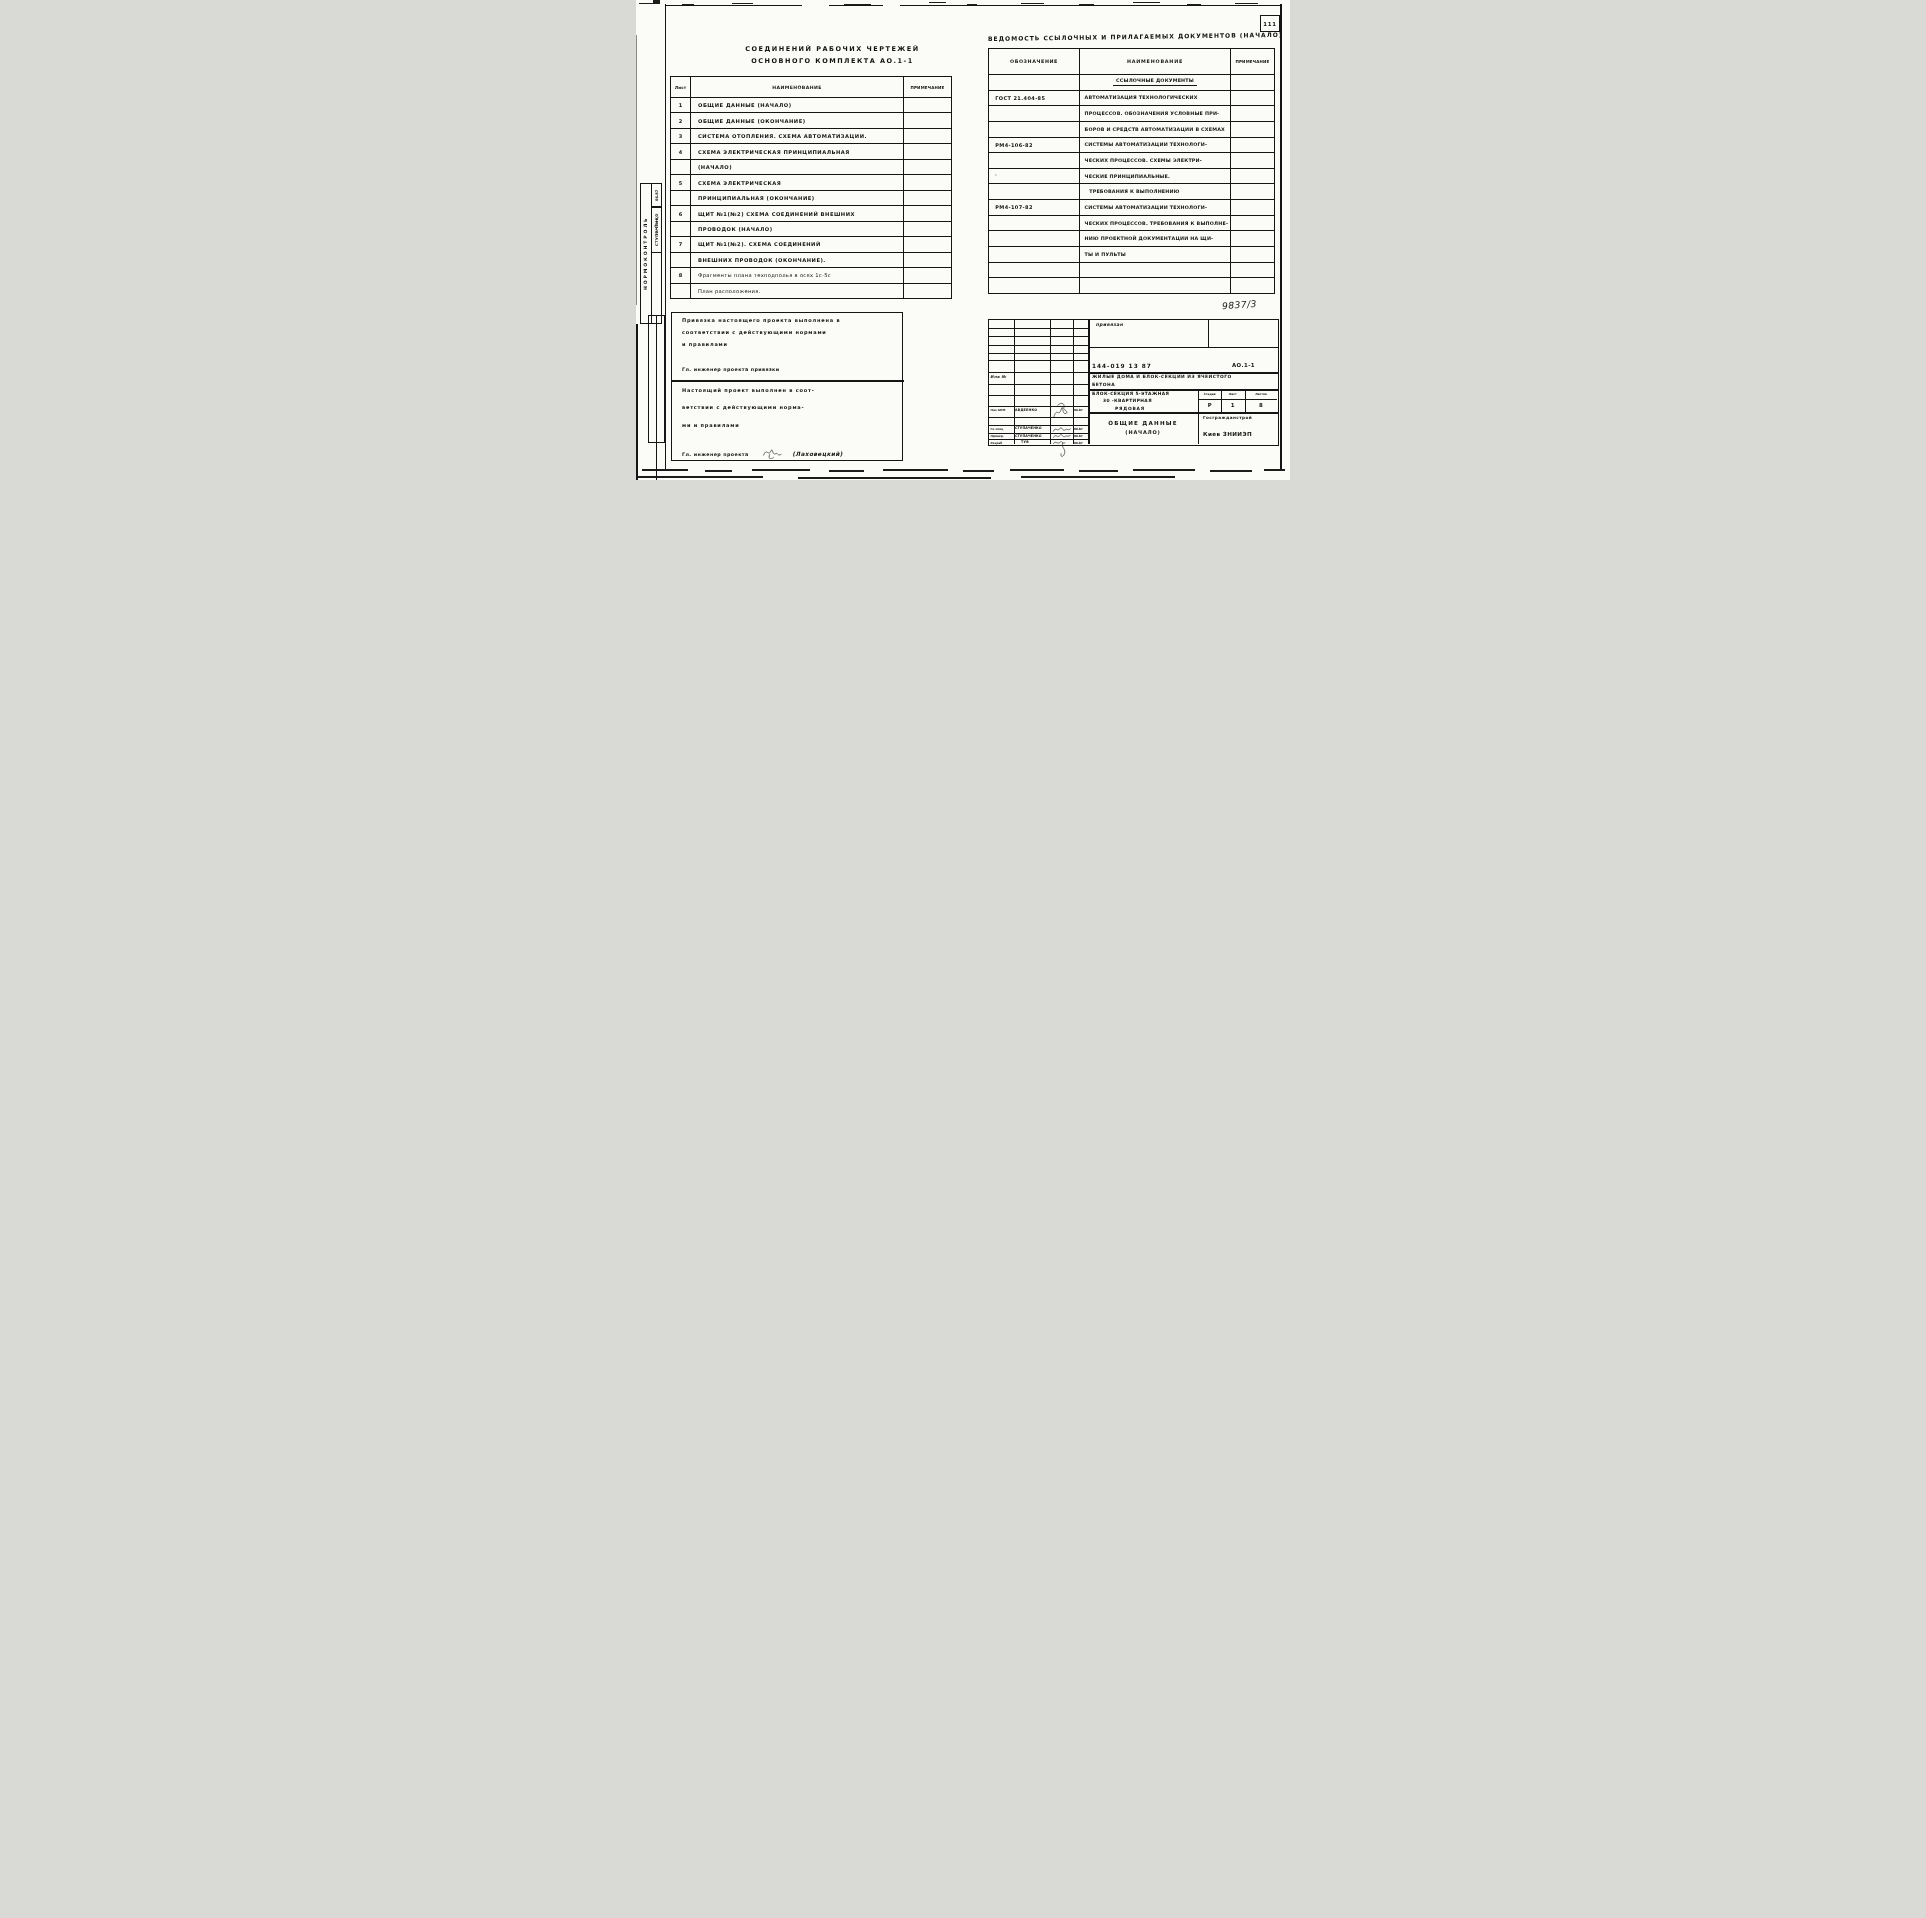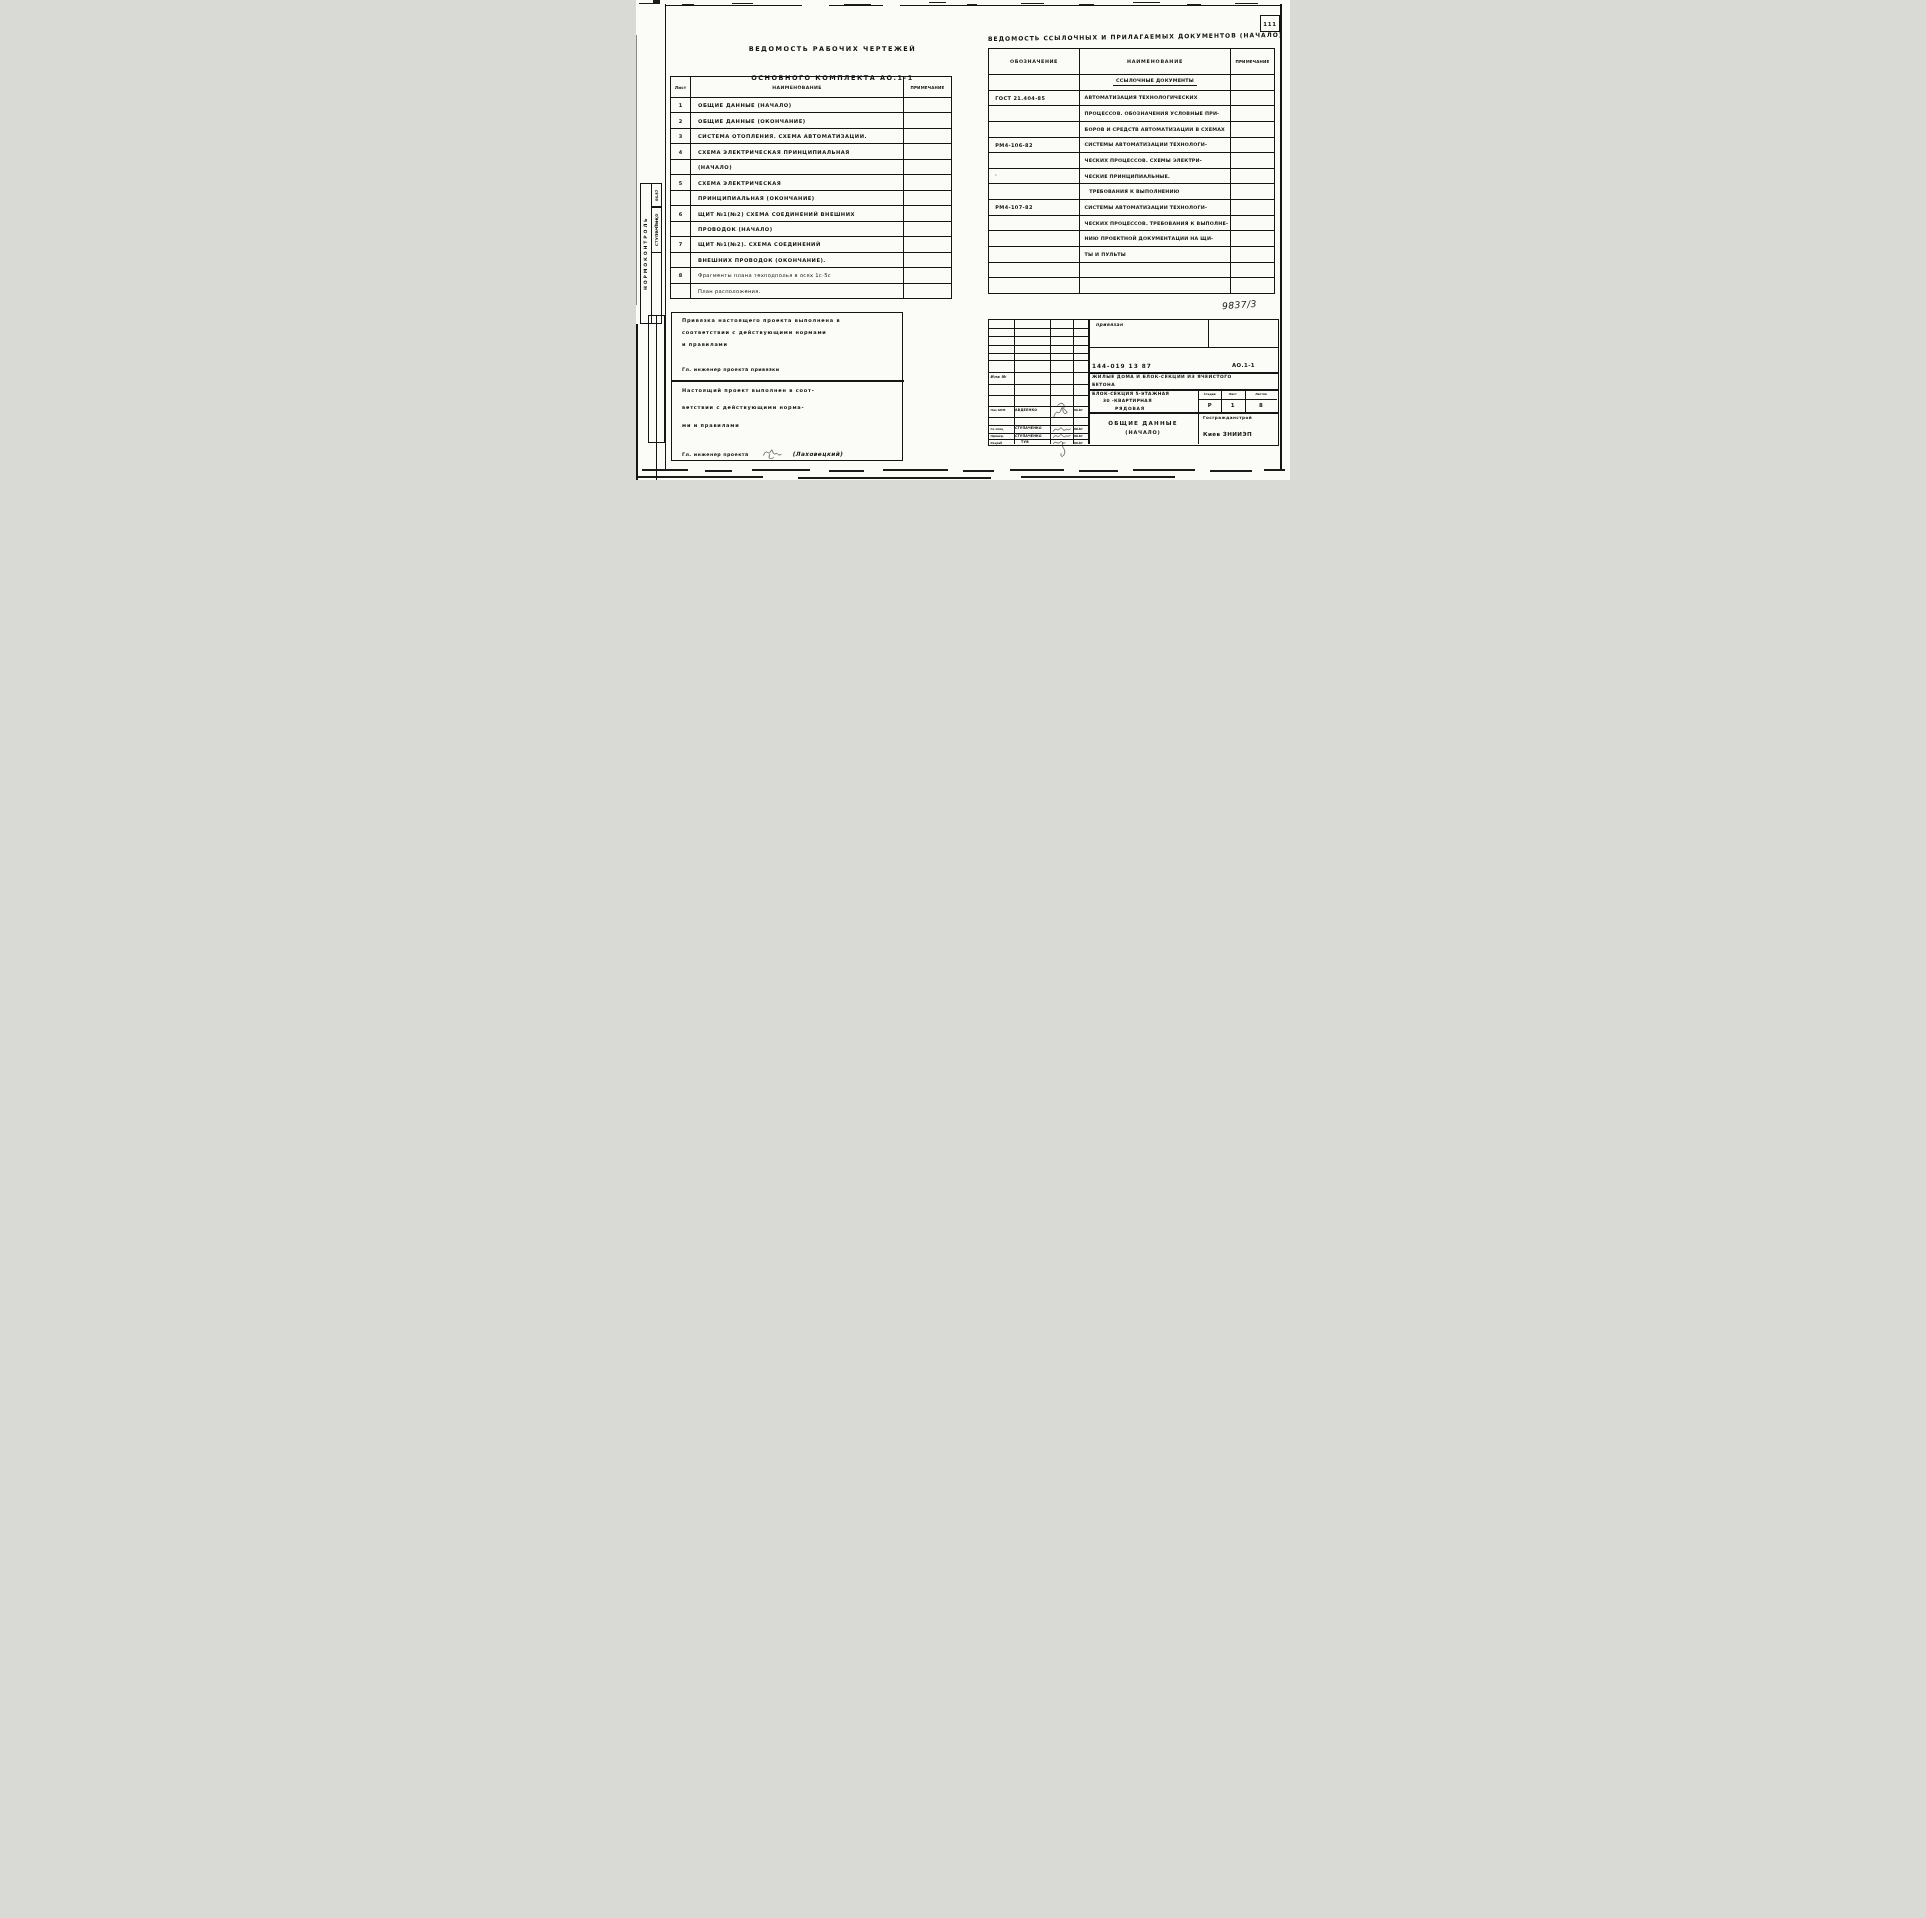--- a/index.html
+++ b/index.html
@@ -86,22 +86,22 @@
   <div class="dash" style="left:385px;top:476px;width:154px;height:1.9px"></div>
 
   <div class="ln" style="left:0;top:324px;width:2.3px;height:156px"></div>
   <div class="abs" style="left:0.4px;top:35px;width:0.8px;height:270px;background:#8a8a86"></div>
 
   <div class="abs" style="left:624px;top:15.4px;width:20px;height:17px;border:1.2px solid #151515;display:flex;align-items:center;justify-content:center">
     <span style="font-weight:700;font-size:5.4px;letter-spacing:0.8px">111</span>
   </div>
 
   <div class="abs" style="left:73px;top:45px;width:247px;text-align:center">
-    <div class="ttl">ВЕДОМОСТЬ   РАБОЧИХ  ЧЕРТЕЖЕЙ</div>
-    <div class="ttl" style="margin-top:21px">ОСНОВНОГО  КОМПЛЕКТА  АО.1-1</div>
+    <div class="ttl">СОЕДИНЕНИЙ   РАБОЧИХ  ЧЕРТЕЖЕЙ</div>
+    <div class="ttl" style="margin-top:4px">ОСНОВНОГО  КОМПЛЕКТА  АО.1-1</div>
   </div>
 
   <div class="abs lt">
     <div class="lt-head">
       <div class="c-num hc-small" style="font-weight:600">Лист</div>
       <div class="c-name hc">НАИМЕНОВАНИЕ</div>
       <div class="c-note hc hc-small" style="display:flex;align-items:center;justify-content:center">ПРИМЕЧАНИЕ</div>
     </div>
     <div class="lt-body">
       <div class="lt-row">

